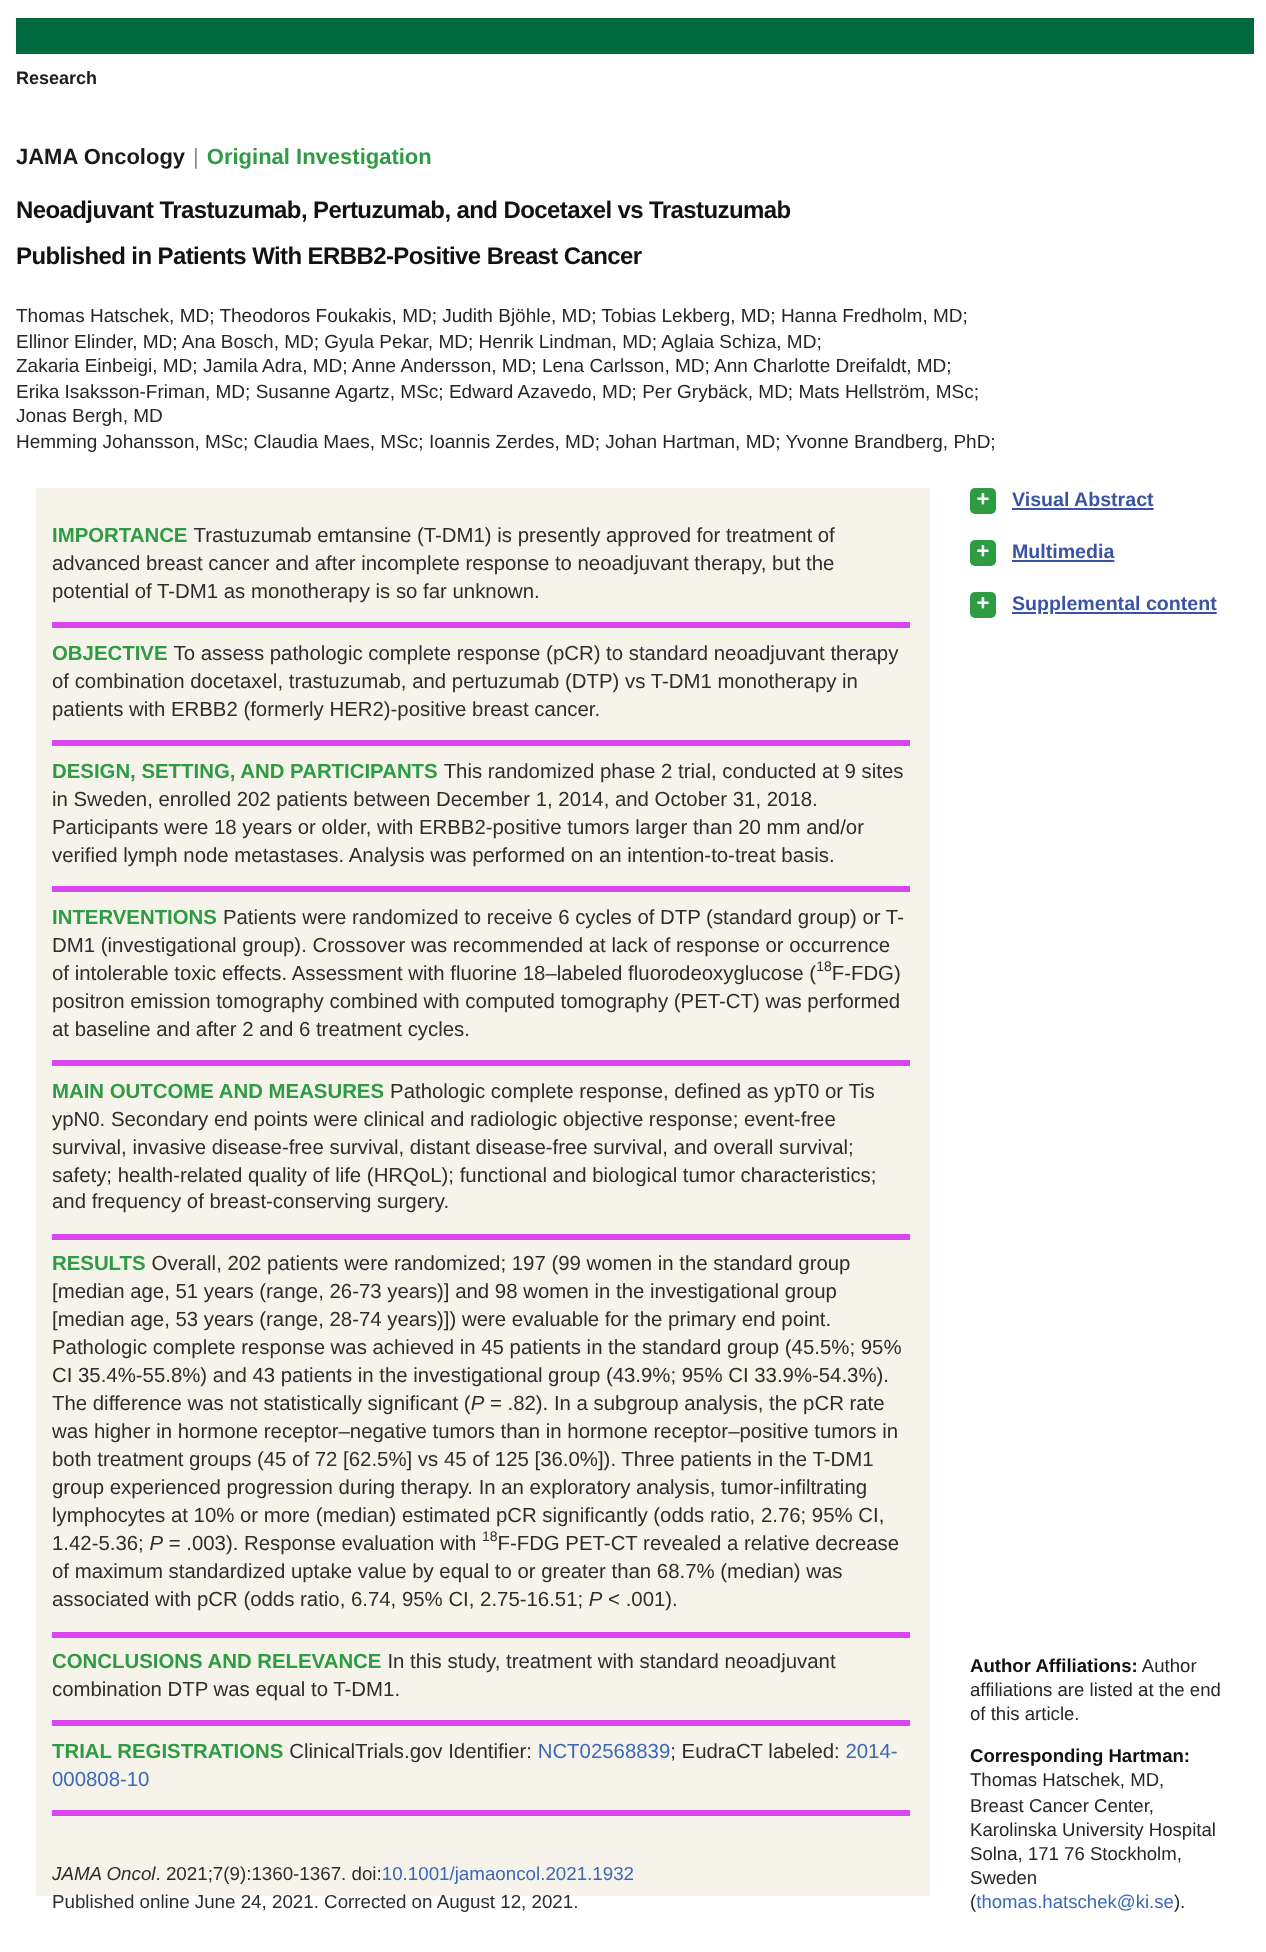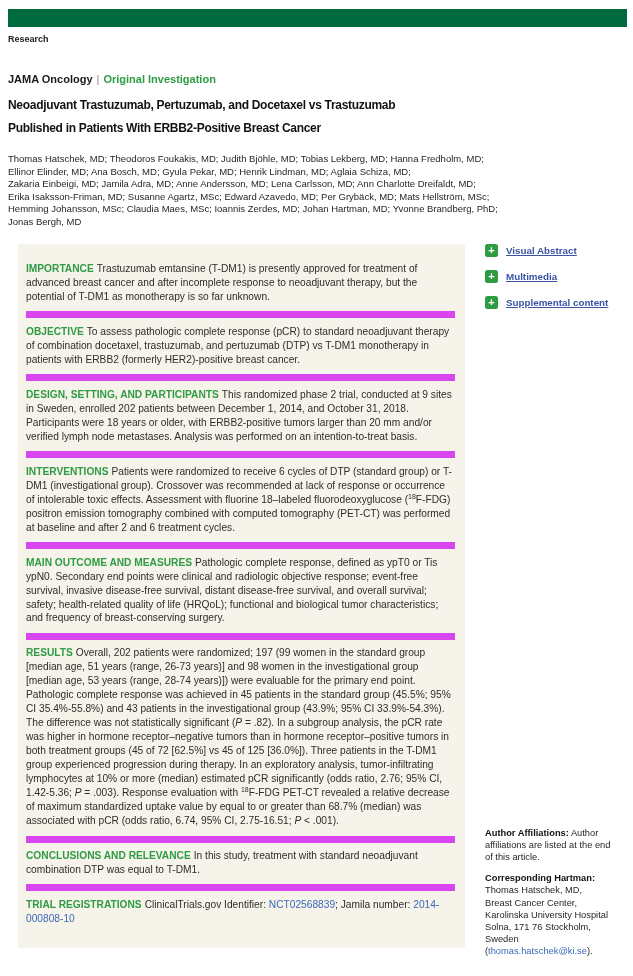--- a/index.html
+++ b/index.html
@@ -10,21 +10,21 @@
   .kicker { margin:29px 0 0 8px; font-size:11px; font-weight:bold; color:#1a1a1a; }
   .kicker .pipe { color:#8a8a8a; font-weight:normal; margin:0 4px; }
   .kicker .type { color:#2F9B44; }
   .title { margin:9px 0 0 8px; font-size:12px; font-weight:bold; color:#121212;
     line-height:23px; letter-spacing:-0.3px; white-space:nowrap; }
   .title .subtitle { font-weight:normal; }
   .authors { margin:13px 0 0 8px; font-size:9.5px; line-height:12.6px; color:#262626; }
   .columns { display:flex; margin:15px 0 0 18px; height:704px; }
   .abstract-box { width:447px; background:#F5F3EA; padding:12px 10px 12px 8px; }
   .sec { font-size:10.2px; line-height:1.37; color:#2d2d2d;
-    padding:6.5px 0 7.5px; border-bottom:7px solid #d946ef; }
+    padding:6.5px 0 7.5px; border-bottom:3px solid #d946ef; }
   .sec:last-of-type { border-bottom:none; }
   .sec .label { color:#2F9B44; font-weight:bold; margin-right:3px; }
   sup { font-size:7px; line-height:0; }
   .link, a.link { color:#3C69B7; text-decoration:none; cursor:pointer; }
   .box-citation { margin-top:22px; font-size:9.4px; line-height:1.42; color:#2d2d2d; }
   .side { position:relative; width:142px; margin-left:20px; }
   .side-link { display:flex; align-items:center; margin-bottom:13px; cursor:pointer; }
   .plus { width:13px; height:13px; background:#2E9C43; color:#fff; border-radius:2.5px;
     display:flex; align-items:center; justify-content:center;
     font-size:11px; font-weight:bold; line-height:1; margin-right:8px; flex:0 0 13px; }
@@ -50,22 +50,22 @@
   <div class="title">
     <div>Neoadjuvant Trastuzumab, Pertuzumab, and Docetaxel vs Trastuzumab</div>
     <div>Published in Patients With ERBB2-Positive Breast Cancer</div>
   </div>
 
   <div class="authors">
     <div>Thomas Hatschek, MD; Theodoros Foukakis, MD; Judith Bjöhle, MD; Tobias Lekberg, MD; Hanna Fredholm, MD;</div>
     <div>Ellinor Elinder, MD; Ana Bosch, MD; Gyula Pekar, MD; Henrik Lindman, MD; Aglaia Schiza, MD;</div>
     <div>Zakaria Einbeigi, MD; Jamila Adra, MD; Anne Andersson, MD; Lena Carlsson, MD; Ann Charlotte Dreifaldt, MD;</div>
     <div>Erika Isaksson-Friman, MD; Susanne Agartz, MSc; Edward Azavedo, MD; Per Grybäck, MD; Mats Hellström, MSc;</div>
+    <div>Jonas Bergh, MD</div>
     <div>Hemming Johansson, MSc; Claudia Maes, MSc; Ioannis Zerdes, MD; Johan Hartman, MD; Yvonne Brandberg, PhD;</div>
-    <div>Jonas Bergh, MD</div>
   </div>
 
   <div class="columns">
 
     <div class="abstract-box">
       <div class="sec">
         <span class="label">IMPORTANCE</span><span><span>Trastuzumab emtansine (T-DM1) is presently approved for treatment of advanced breast cancer and after incomplete response to neoadjuvant therapy, but the potential of T-DM1 as monotherapy is so far unknown.</span></span>
       </div>
       <div class="sec">
         <span class="label">OBJECTIVE</span><span><span>To assess pathologic complete response (pCR) to standard neoadjuvant therapy of combination docetaxel, trastuzumab, and pertuzumab (DTP) vs T-DM1 monotherapy in patients with ERBB2 (formerly HER2)-positive breast cancer.</span></span>
@@ -79,23 +79,27 @@
       <div class="sec">
         <span class="label">MAIN OUTCOME AND MEASURES</span><span><span>Pathologic complete response, defined as ypT0 or Tis ypN0. Secondary end points were clinical and radiologic objective response; event-free survival, invasive disease-free survival, distant disease-free survival, and overall survival; safety; health-related quality of life (HRQoL); functional and biological tumor characteristics; and frequency of breast-conserving surgery.</span></span>
       </div>
       <div class="sec">
         <span class="label">RESULTS</span><span><span>Overall, 202 patients were randomized; 197 (99 women in the standard group [median age, 51 years (range, 26-73 years)] and 98 women in the investigational group [median age, 53 years (range, 28-74 years)]) were evaluable for the primary end point. Pathologic complete response was achieved in 45 patients in the standard group (45.5%; 95% CI 35.4%-55.8%) and 43 patients in the investigational group (43.9%; 95% CI 33.9%-54.3%). The difference was not statistically significant (</span><i>P</i><span> = .82). In a subgroup analysis, the pCR rate was higher in hormone receptor–negative tumors than in hormone receptor–positive tumors in both treatment groups (45 of 72 [62.5%] vs 45 of 125 [36.0%]). Three patients in the T-DM1 group experienced progression during therapy. In an exploratory analysis, tumor-infiltrating lymphocytes at 10% or more (median) estimated pCR significantly (odds ratio, 2.76; 95% CI, 1.42-5.36; </span><i>P</i><span> = .003). Response evaluation with </span><sup>18</sup><span>F-FDG PET-CT revealed a relative decrease of maximum standardized uptake value by equal to or greater than 68.7% (median) was associated with pCR (odds ratio, 6.74, 95% CI, 2.75-16.51; </span><i>P</i><span> &lt; .001).</span></span>
       </div>
       <div class="sec">
         <span class="label">CONCLUSIONS AND RELEVANCE</span><span><span>In this study, treatment with standard neoadjuvant combination DTP was equal to T-DM1.</span></span>
       </div>
       <div class="sec">
-        <span class="label">TRIAL REGISTRATIONS</span><span><span>ClinicalTrials.gov Identifier: </span><a class="link">NCT02568839</a><span>; Jamila number: </span><a class="link">2014-000808-10</a></span>
+        <span class="label">TRIAL REGISTRATIONS</span><span><span>ClinicalTrials.gov Identifier: </span><a class="link">NCT02568839</a><span>; EudraCT labeled: </span><a class="link">2014-000808-10</a></span>
       </div>
 
+      <div class="box-citation">
+        <div><i>JAMA Oncol</i><span>. 2021;7(9):1360-1367. doi:</span><a class="link">10.1001/jamaoncol.2021.1932</a></div>
+        <div>Published online June 24, 2021. Corrected on August 12, 2021.</div>
+      </div>
     </div>
 
     <div class="side">
       <div class="side-link">
         <span class="plus">+</span>
         <span class="lbl">Visual Abstract</span>
       </div>
       <div class="side-link">
         <span class="plus">+</span>
         <span class="lbl">Multimedia</span>

